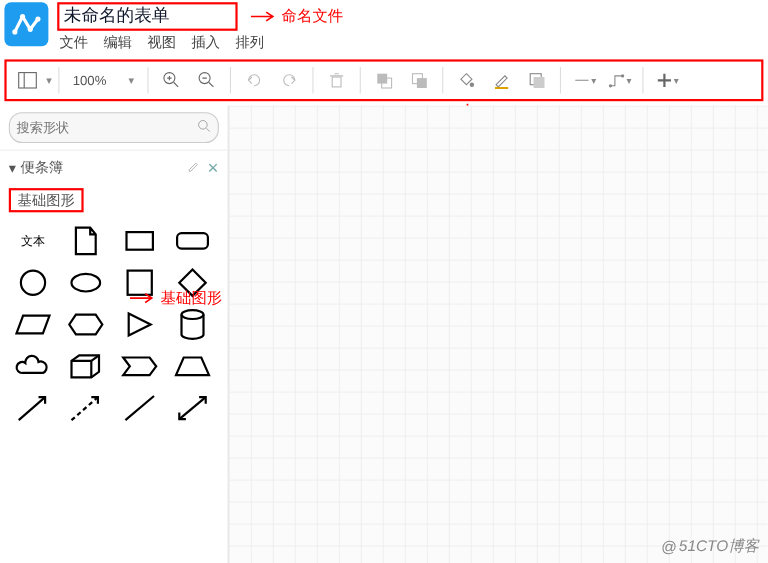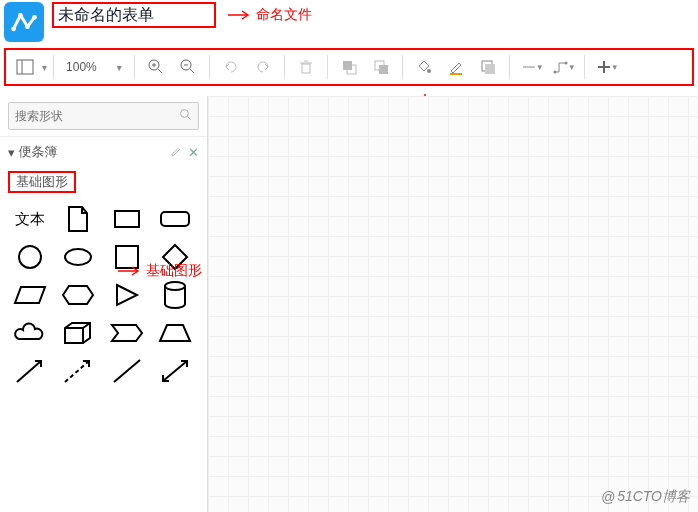--- a/index.html
+++ b/index.html
@@ -11,21 +11,21 @@
   .title { font-size: 16px; color: #0f172a; border: 2px solid red; padding: 0 60px 0 4px; display: inline-block; line-height: 22px; }
   .menubar { display: flex; gap: 14px; margin-top: 2px; font-size: 13px; color: #444; padding-left: 2px; }
   .menubar span { cursor: default; }
   .toolbar-wrap { border: 2px solid red; margin: 6px 4px 0 4px; padding: 2px 4px; display: flex; align-items: center; gap: 2px; height: 38px; background: #fff; }
   .tbtn { width: 30px; height: 28px; display: flex; align-items: center; justify-content: center; color: #666; border-radius: 2px; }
   .tbtn svg { width: 18px; height: 18px; }
   .tsep { width: 1px; height: 24px; background: #ddd; margin: 0 4px; }
   .zoom { display: flex; align-items: center; gap: 20px; font-size: 12px; color: #555; padding: 0 6px; }
   .sidebar { position: absolute; left: 0; top: 96px; width: 208px; bottom: 0; background: #fff; border-right: 1px solid #ddd; }
   .search { margin: 6px 8px; position: relative; }
-  .search input { width: 100%; height: 28px; border: 1px solid #ccc; border-radius: 2px; padding: 0 26px 0 6px; font-size: 12px; background: #f7f7f7; color: #888; }
+  .search input { width: 100%; height: 28px; border: 1px solid #ccc; border-radius: 12px; padding: 0 26px 0 6px; font-size: 12px; background: #f7f7f7; color: #888; }
   .search .sicon { position: absolute; right: 6px; top: 6px; color: #999; }
   .panel-head { display: flex; align-items: center; padding: 6px 8px; font-size: 13px; color: #555; border-top: 1px solid #eee; }
   .panel-head .caret { margin-right: 4px; }
   .panel-head .tools { margin-left: auto; display: flex; gap: 6px; color: #999; }
   .dropzone { margin: 4px 8px 8px 8px; border: 2px dashed #ccc; border-radius: 4px; height: 44px; display: flex; align-items: center; justify-content: center; color: #999; font-size: 12px; }
   .shapes-head { margin: 4px 8px 0 8px; }
   .shapes-head span { display: inline-block; border: 2px solid red; padding: 0 6px; font-size: 13px; color: #555; }
   .shape-grid { display: grid; grid-template-columns: repeat(4, 1fr); gap: 6px 6px; padding: 10px 10px; }
   .shape-cell { width: 40px; height: 32px; display: flex; align-items: center; justify-content: center; color: #000; }
   .shape-cell svg { stroke: #000; fill: none; stroke-width: 2; }
@@ -46,20 +46,27 @@
     <svg viewBox="0 0 24 24">
         <polyline points="3,18 9,6 15,16 21,8" stroke="#fff" stroke-width="2.5" fill="none" stroke-linecap="round" stroke-linejoin="round"></polyline>
         <circle cx="3" cy="18" r="2" fill="#fff"></circle>
         <circle cx="9" cy="6" r="2" fill="#fff"></circle>
         <circle cx="15" cy="16" r="2" fill="#fff"></circle>
         <circle cx="21" cy="8" r="2" fill="#fff"></circle>
       </svg>
   </div>
   <div class="title-area">
     <div class="title">未命名的表单</div>
+    <div class="menubar">
+      <span>文件</span>
+      <span>编辑</span>
+      <span>视图</span>
+      <span>插入</span>
+      <span>排列</span>
+    </div>
   </div>
 </div>
 
 <div class="annotation" style="left:228px; top:6px;">
   <svg width="24" height="12">
       <line x1="0" y1="6" x2="20" y2="6" stroke-width="1.5"></line>
       <polyline points="14,2 20,6 14,10" fill="none" stroke-width="1.5"></polyline>
     </svg>
   <span>命名文件</span>
 </div>
@@ -197,21 +204,21 @@
           </svg></span>
       <span style="color:#7aa;">✕</span>
     </span>
   </div>
 
   <div class="shapes-head">
     <span>基础图形</span>
   </div>
 
   <div class="shape-grid">
-    <div class="shape-cell" style="font-size:15px;">文本</div>
+    <div class="shape-cell" style="font-size:11px;">文本</div>
     <div class="shape-cell">
         <svg width="24" height="28" viewBox="0 0 24 28">
           <path d="M3 2 H16 L21 8 V26 H3 Z M16 2 V8 H21"></path>
         </svg>
       </div>
     <div class="shape-cell">
         <svg width="28" height="20" viewBox="0 0 28 20">
           <rect x="2" y="2" width="24" height="16"></rect>
         </svg>
       </div>

